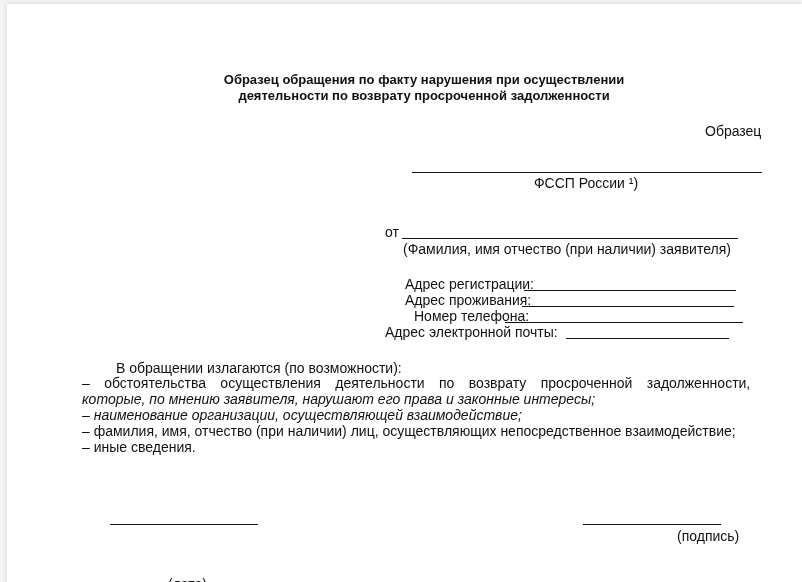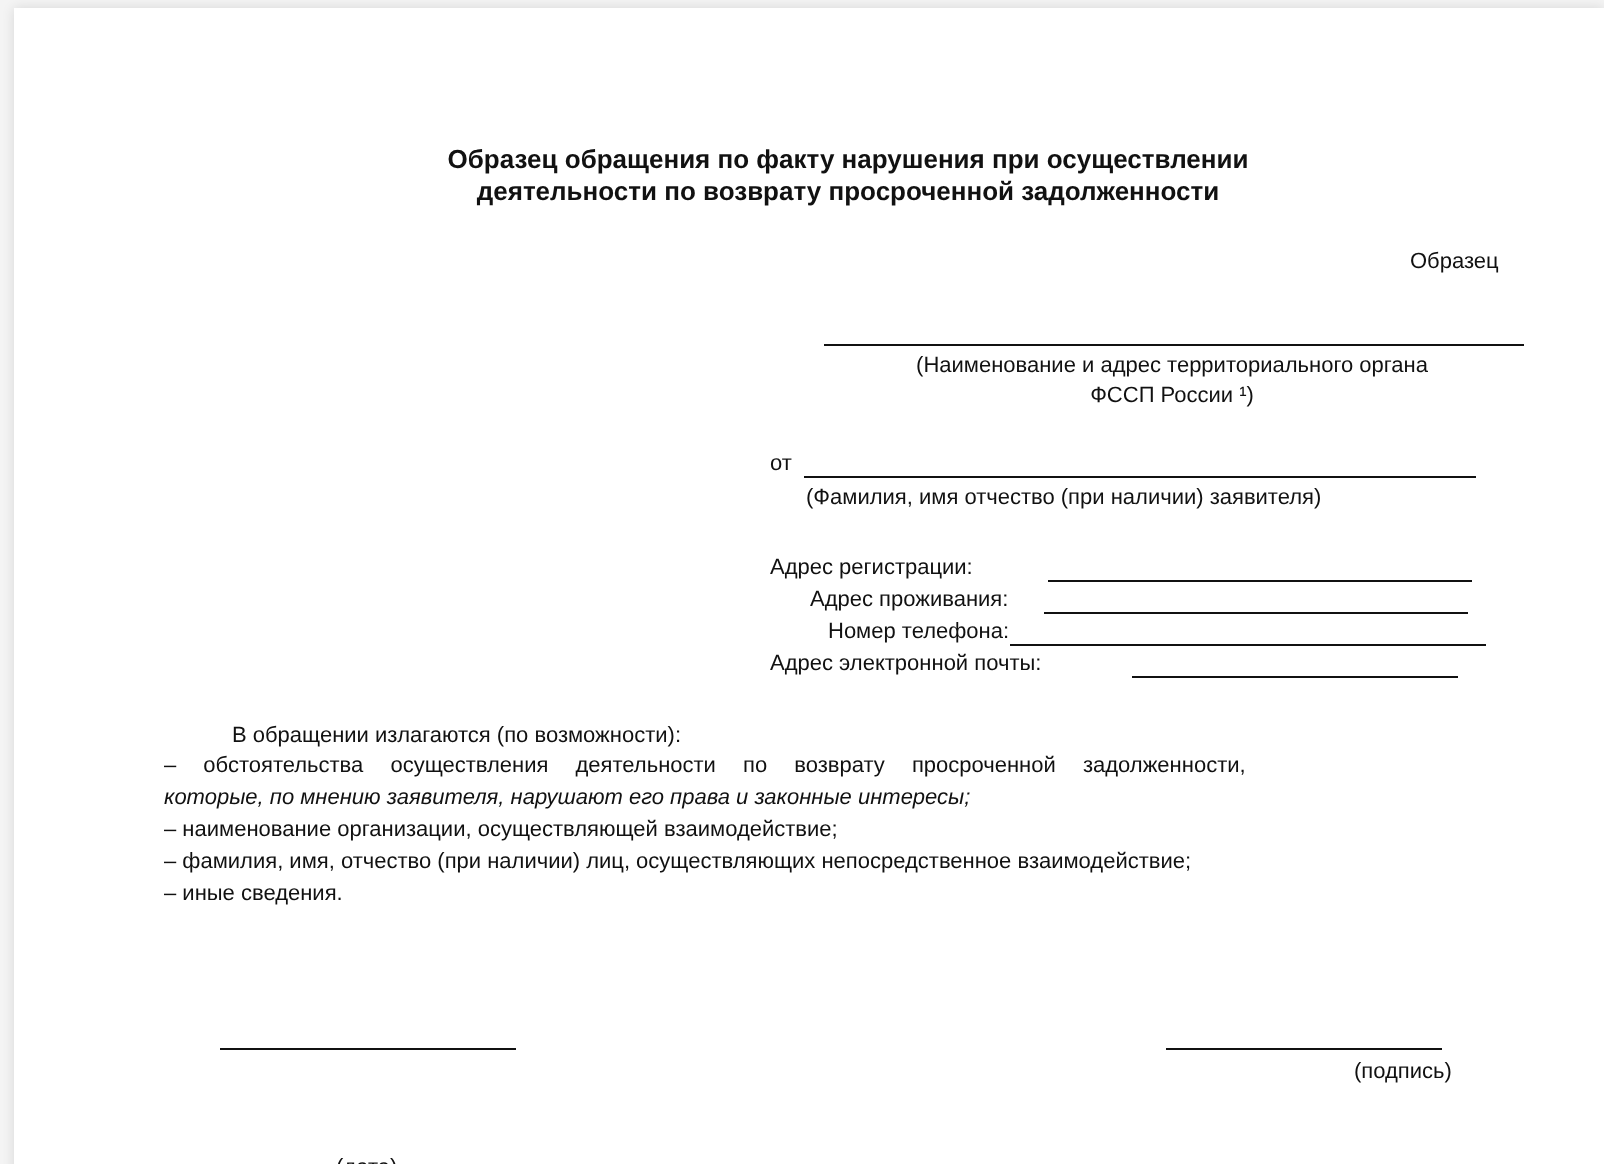--- a/index.html
+++ b/index.html
@@ -8,21 +8,21 @@
     background: #f4f4f4;
     font-family: "Liberation Sans", sans-serif;
     color: #111;
     position: relative;
   }
   .page {
     position: absolute; left: 7px; top: 4px; width: 795px; height: 590px;
     background: #ffffff;
     box-shadow: 0 0 6px rgba(0,0,0,0.12);
   }
-  .abs { position: absolute; white-space: nowrap; font-size: 11px; line-height: 15px; }
+  .abs { position: absolute; white-space: nowrap; font-size: 14px; line-height: 15px; }
   .title {
     position: absolute; left: 0; top: 68px; width: 848px;
     text-align: center; font-weight: bold; font-size: 13px; line-height: 16px;
   }
   .line { position: absolute; border-top: 1px solid #111; height: 0; }
   .center { text-align: center; }
 </style>
 </head>
 <body>
 
@@ -30,44 +30,43 @@
   <div class="title" style="left:-7px;width:848px;">
     <div>Образец обращения по факту нарушения при осуществлении</div>
     <div>деятельности по возврату просроченной задолженности</div>
   </div>
 </div>
 
 <div class="abs" style="left:705px;top:124px;">Образец</div>
 
 <div class="line" style="left:412px;top:172px;width:350px;"></div>
 <div class="abs center" style="left:405px;top:176px;width:362px;">
-  <div>(Наименование и адрес территориального органа</div>
   <div>ФССП России ¹)</div>
 </div>
 
 <div class="abs" style="left:385px;top:225px;">от</div>
 <div class="line" style="left:402px;top:238px;width:336px;"></div>
 <div class="abs" style="left:403px;top:242px;">(Фамилия, имя отчество (при наличии) заявителя)</div>
 
-<div class="abs" style="left:385px;top:277px;text-align:center;">Адрес регистрации:</div>
+<div class="abs" style="left:405px;top:277px;text-align:center;">Адрес регистрации:</div>
 <div class="line" style="left:524px;top:290px;width:212px;"></div>
 
 <div class="abs" style="left:385px;top:293px;margin-left:20px;">Адрес проживания:</div>
 <div class="line" style="left:522px;top:306px;width:212px;"></div>
 
 <div class="abs" style="left:385px;top:309px;margin-left:29px;">Номер телефона:</div>
 <div class="line" style="left:505px;top:322px;width:238px;"></div>
 
 <div class="abs" style="left:385px;top:325px;">Адрес электронной почты:</div>
 <div class="line" style="left:566px;top:338px;width:163px;"></div>
 
 <div class="abs" style="left:116px;top:361px;">В обращении излагаются (по возможности):</div>
 <div class="abs" style="left:82px;top:376px;width:680px;word-spacing:10.5px;">– обстоятельства осуществления деятельности по возврату просроченной задолженности,</div>
 <div class="abs" style="left:82px;top:392px;font-style:italic;">которые, по мнению заявителя, нарушают его права и законные интересы;</div>
-<div class="abs" style="left:82px;top:408px;">– наименование организации, осуществляющей взаимодействие;</div>
+<div class="abs" style="left:82px;top:408px;font-style:italic;">– наименование организации, осуществляющей взаимодействие;</div>
 <div class="abs" style="left:82px;top:424px;">– фамилия, имя, отчество (при наличии) лиц, осуществляющих непосредственное взаимодействие;</div>
 <div class="abs" style="left:82px;top:440px;">– иные сведения.</div>
 
 <div class="line" style="left:110px;top:524px;width:148px;"></div>
 <div class="abs" style="left:168px;top:529px;margin-top:48px;">(дата)</div>
 
 <div class="line" style="left:583px;top:524px;width:138px;"></div>
 <div class="abs" style="left:677px;top:529px;text-align:right;">(подпись)</div>
 
 </body></html>

